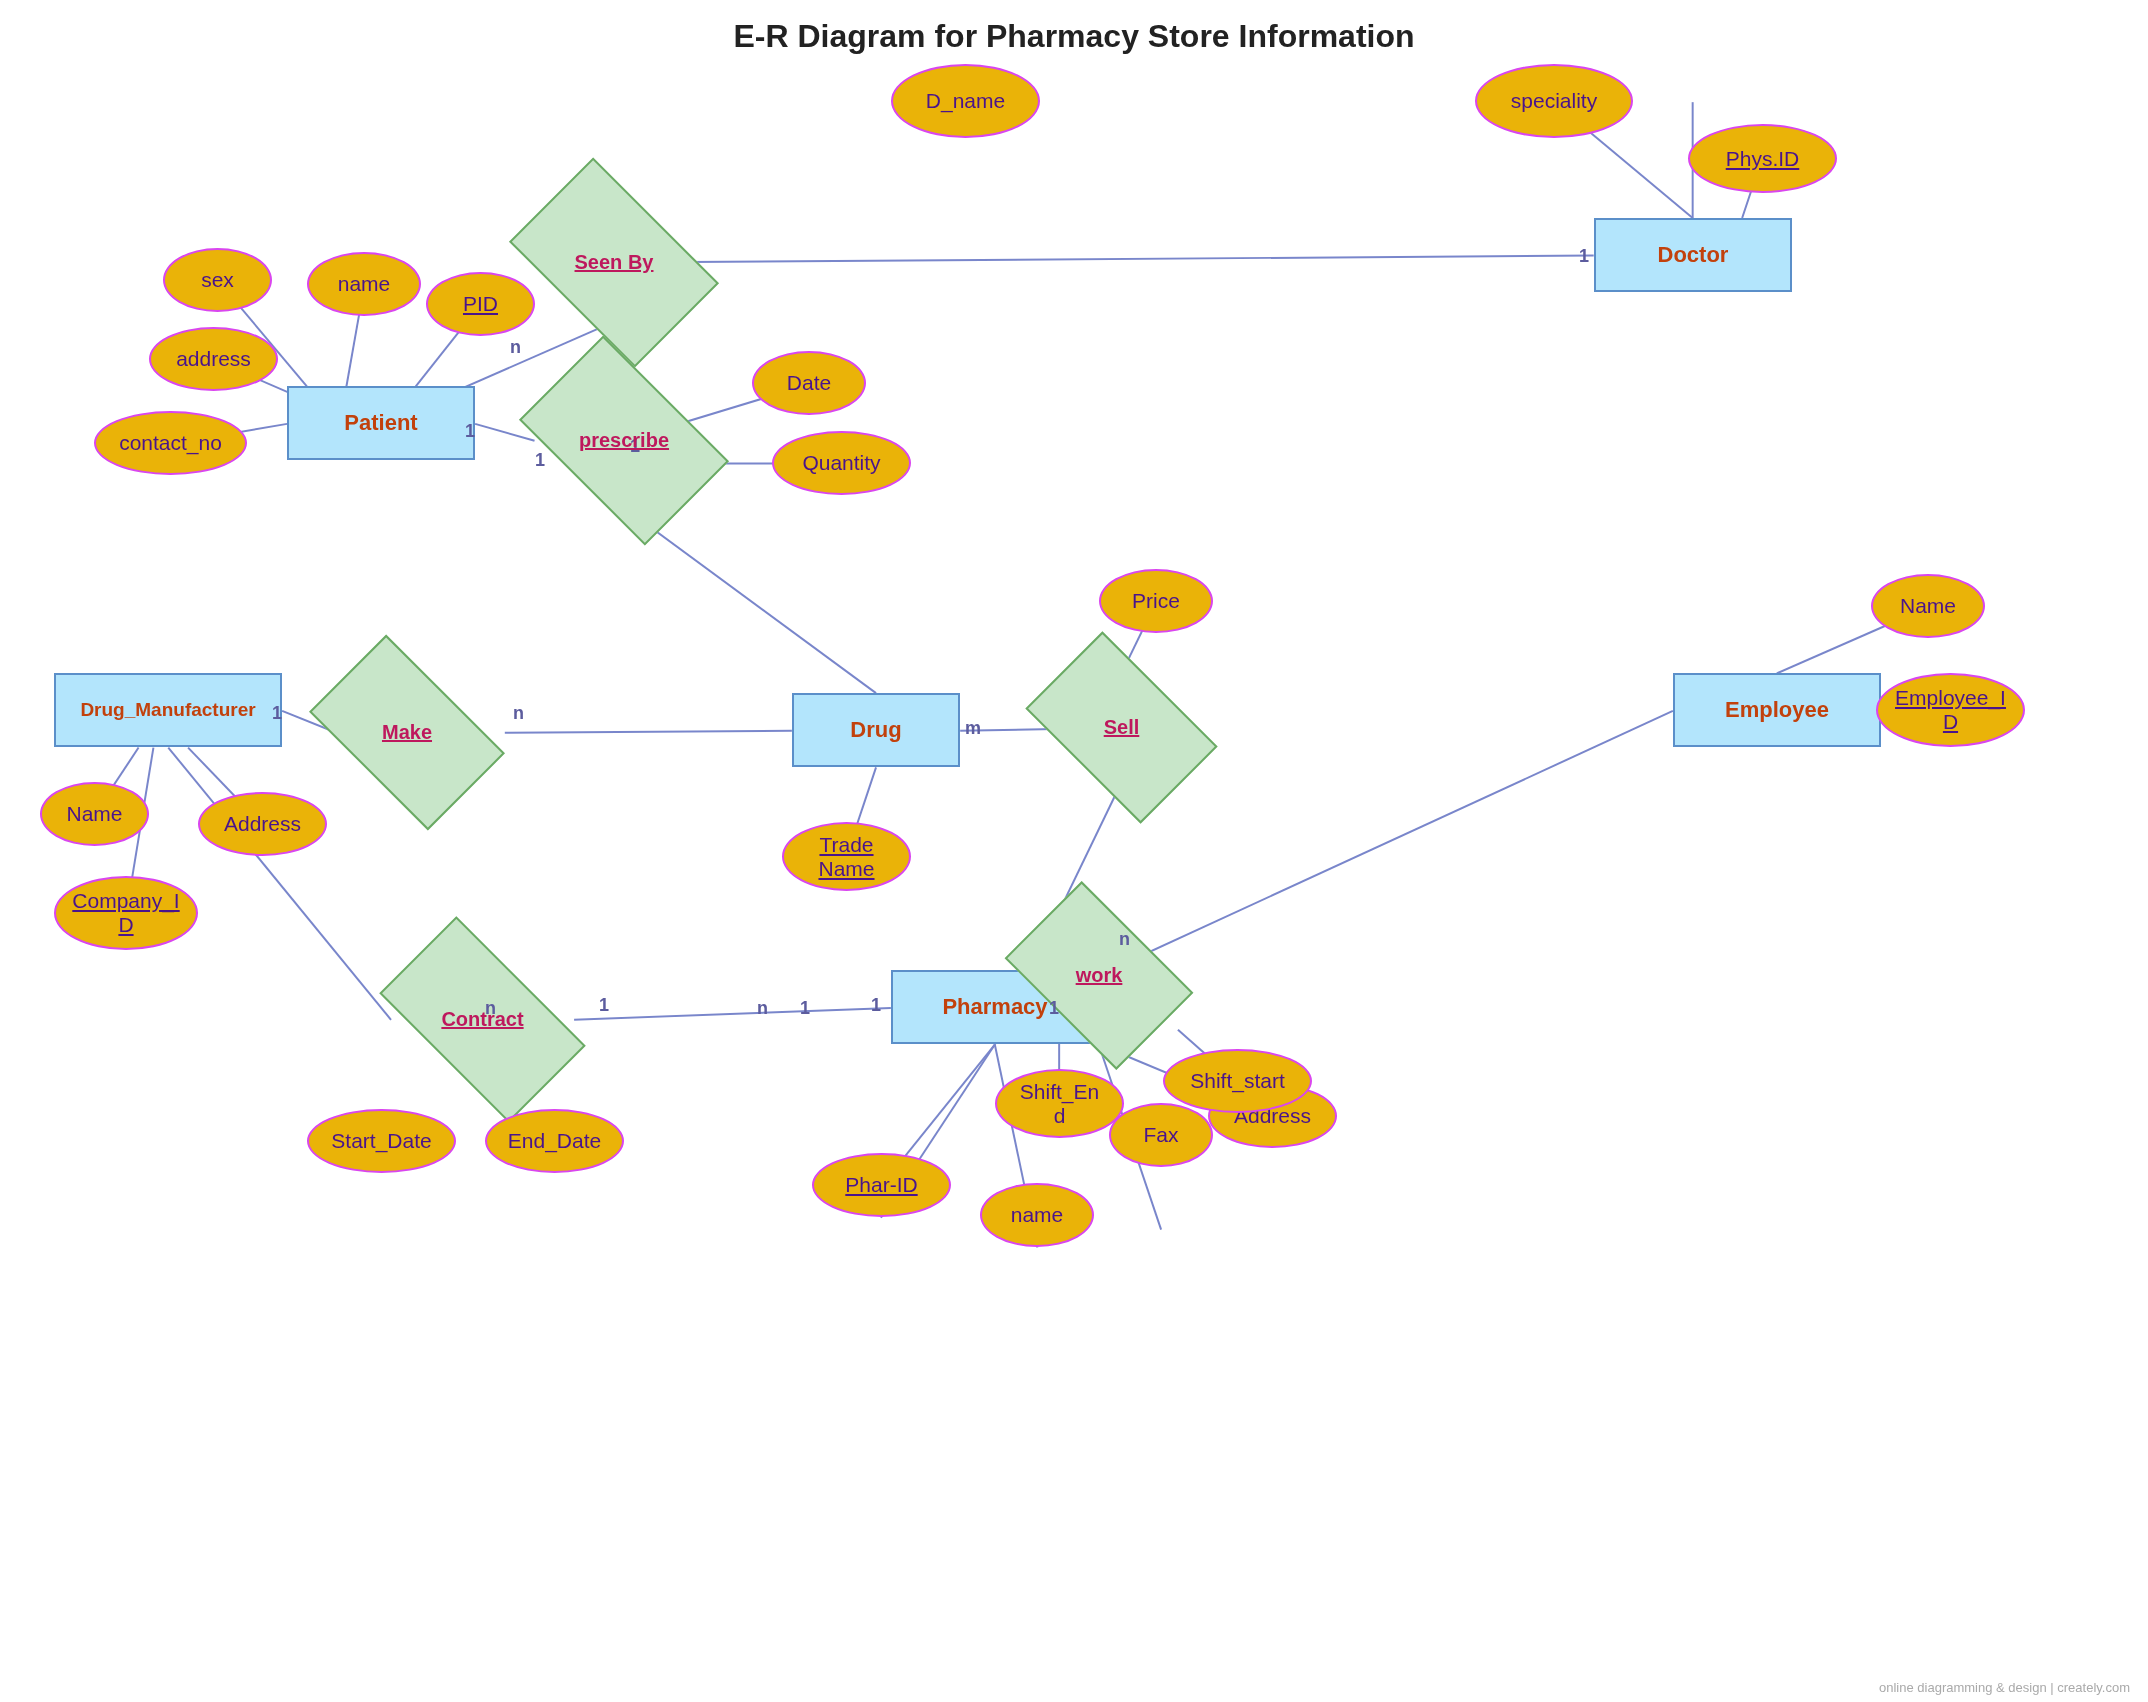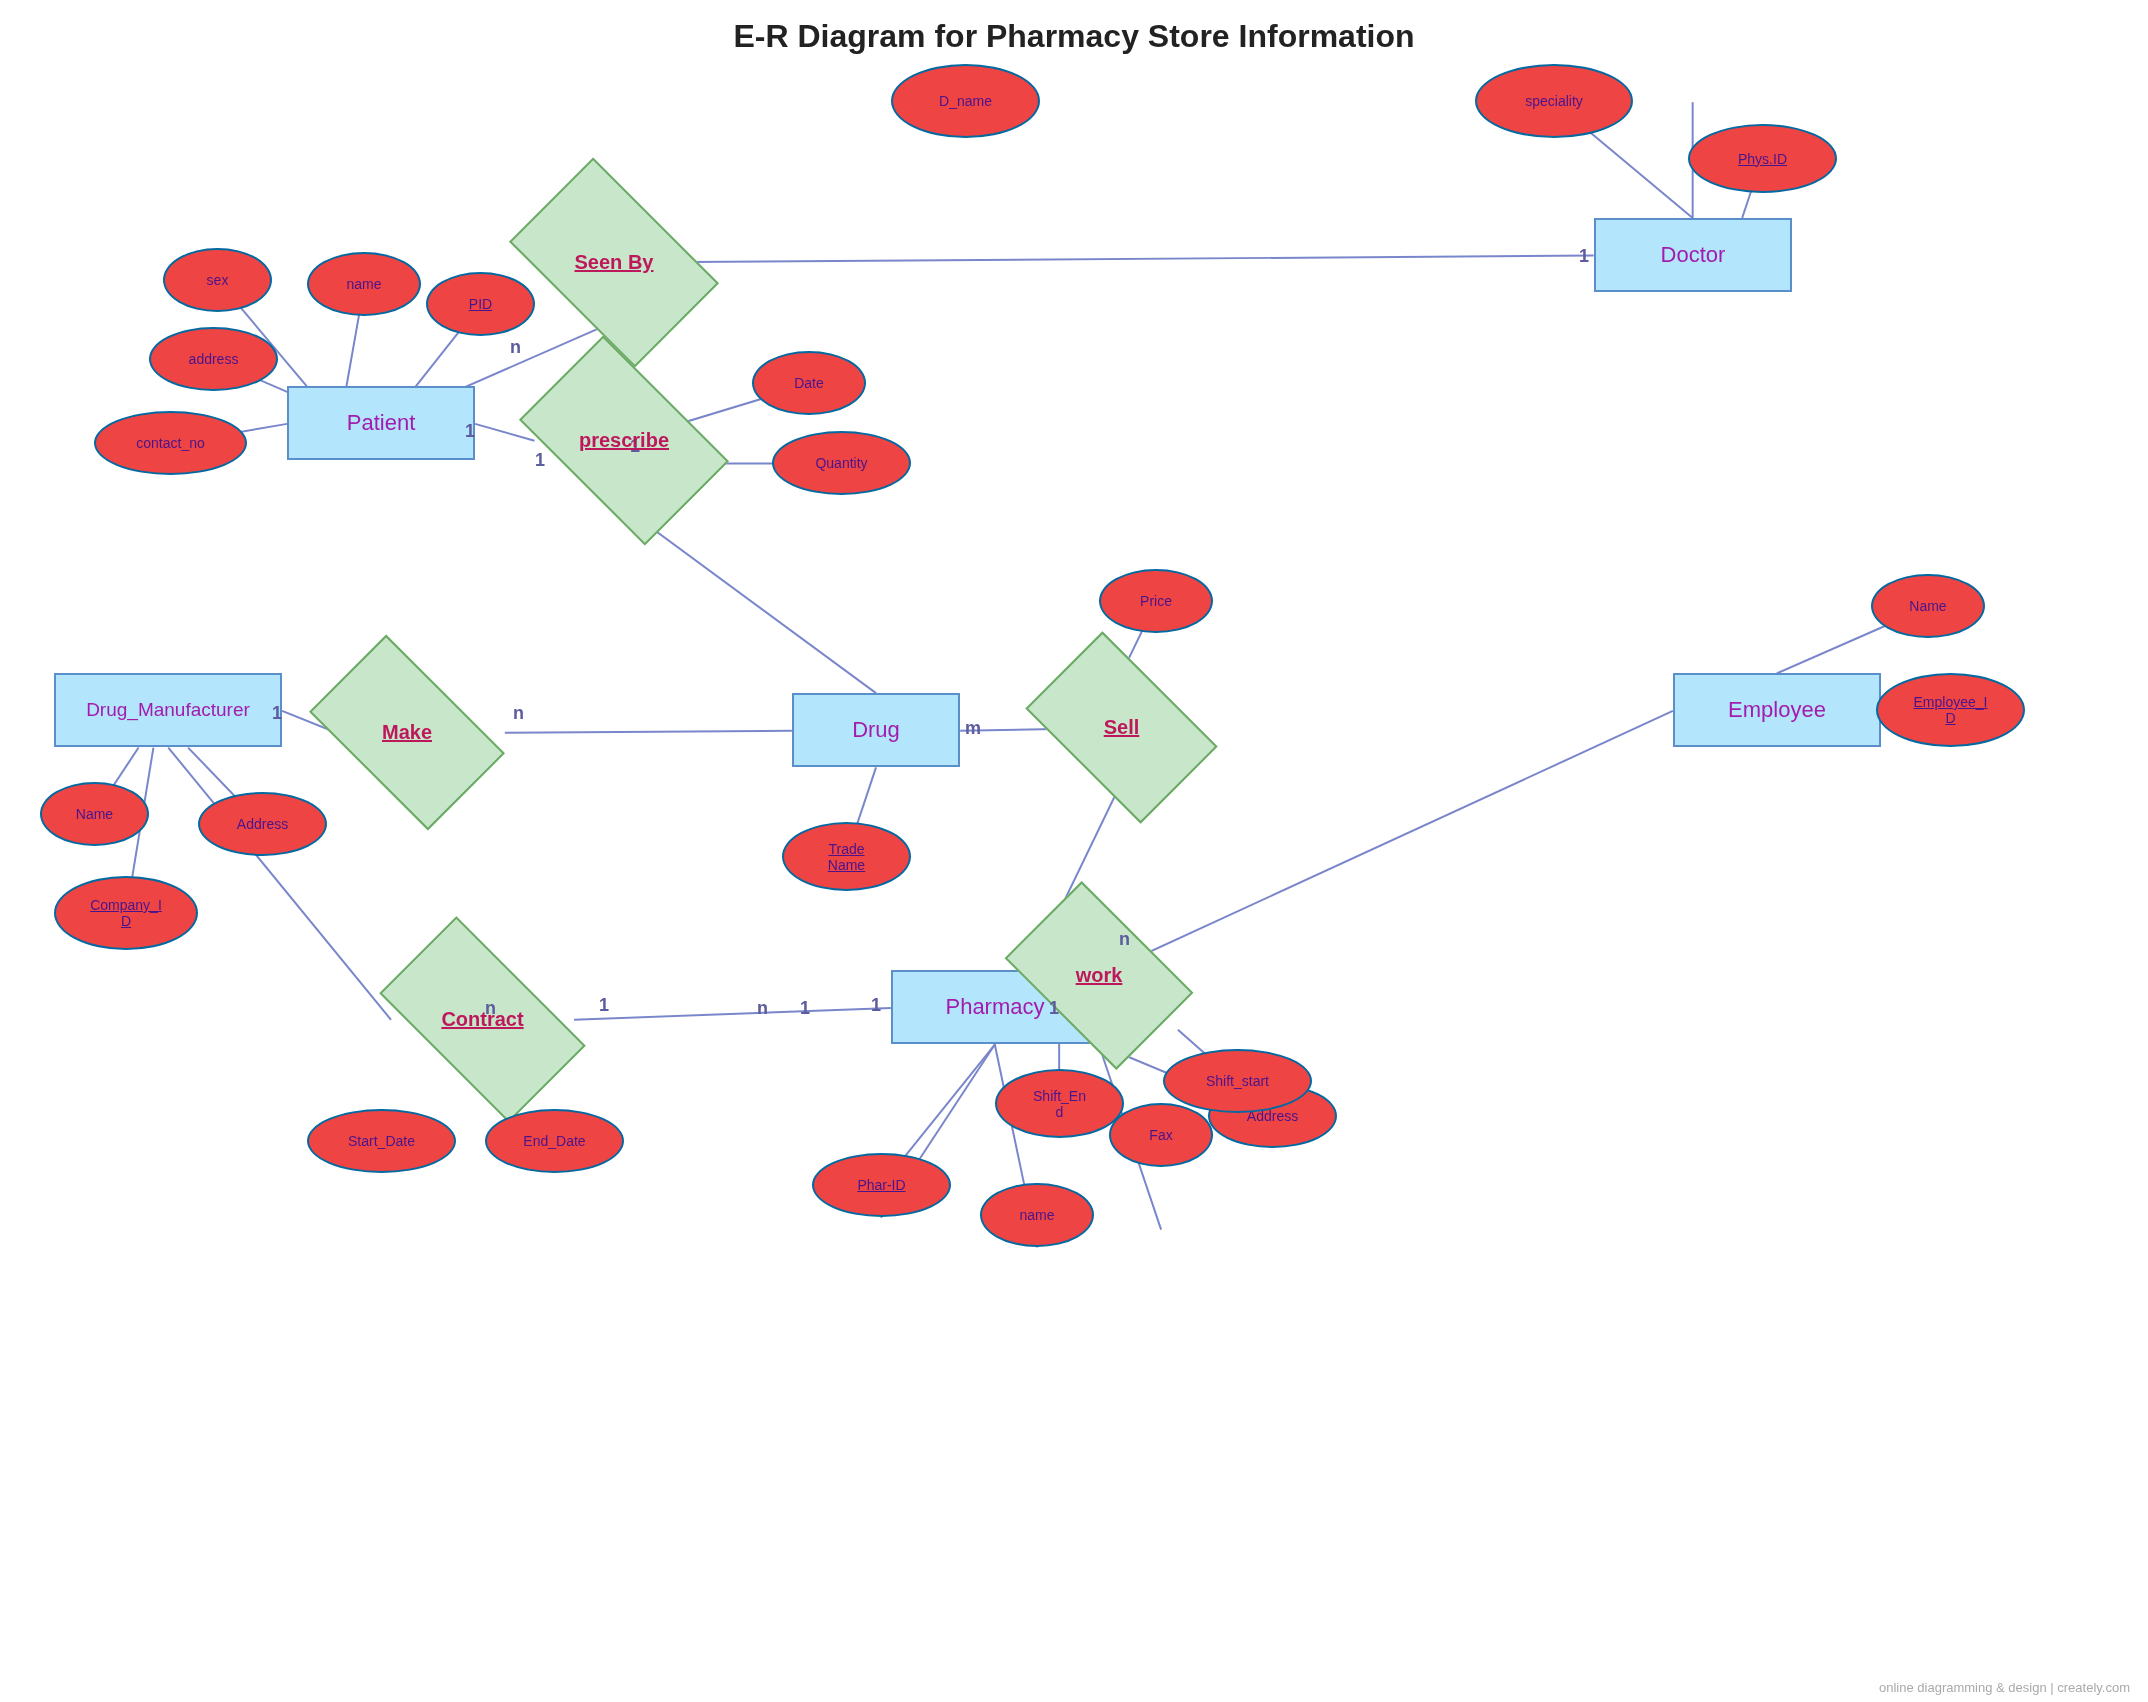--- a/index.html
+++ b/index.html
@@ -35,22 +35,22 @@
     }
     
     .entity {
       position: absolute;
       background: #b3e5fc;
       border: 2px solid #5b8fc9;
       display: flex;
       align-items: center;
       justify-content: center;
       font-size: 22px;
-      font-weight: normal;
-      color: #a21caf;
+      font-weight: bold;
+      color: #c2410c;
       text-align: center;
     }
     
     .relationship {
       position: absolute;
       display: flex;
       align-items: center;
       justify-content: center;
     }
     .relationship .diamond {
@@ -66,27 +66,27 @@
       z-index: 2;
       font-size: 20px;
       font-weight: bold;
       color: #be185d;
       text-align: center;
       text-decoration: underline;
     }
     
     .attribute {
       position: absolute;
-      background: #ef4444;
-      border: 2px solid #0369a1;
+      background: #eab308;
+      border: 2px solid #d946ef;
       border-radius: 50%;
       display: flex;
       align-items: center;
       justify-content: center;
-      font-size: 14px;
+      font-size: 21px;
       color: #4a148c;
       text-align: center;
     }
     .attribute.underline span {
       text-decoration: underline;
     }
     
     .mult {
       position: absolute;
       font-size: 18px;

